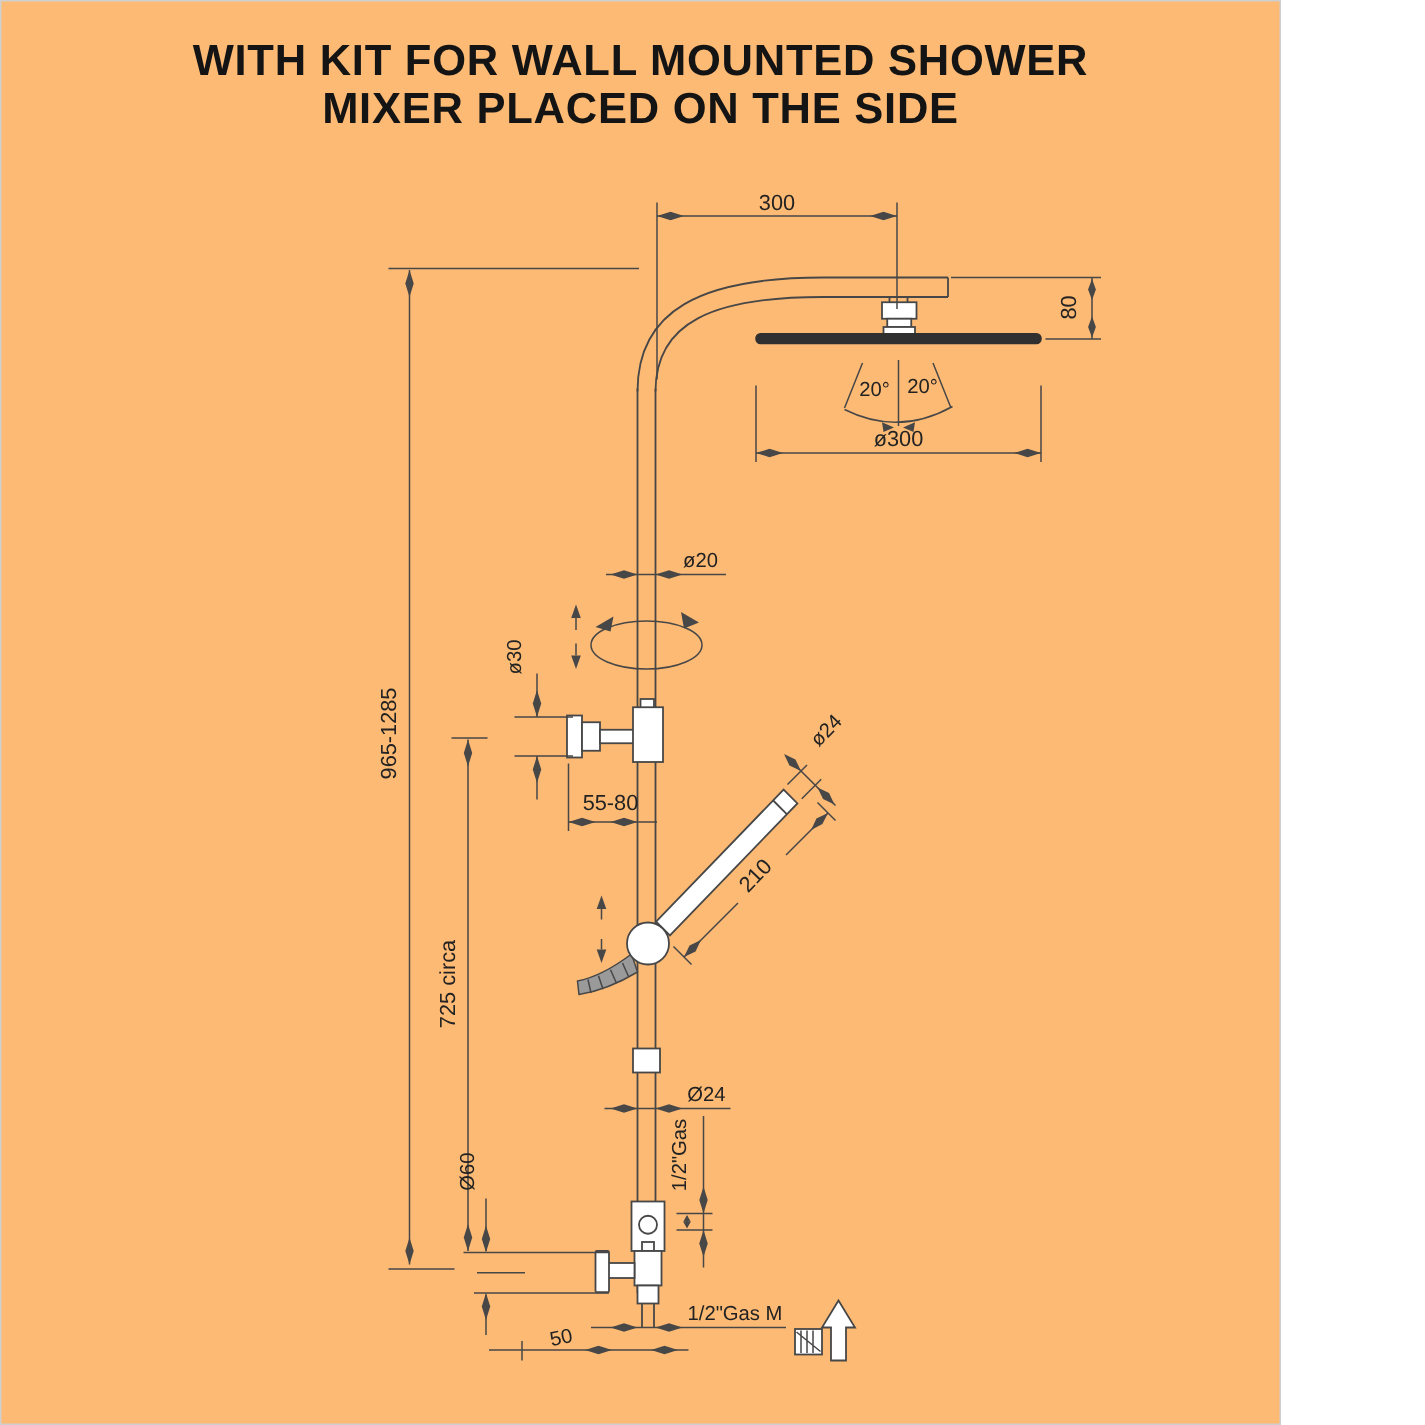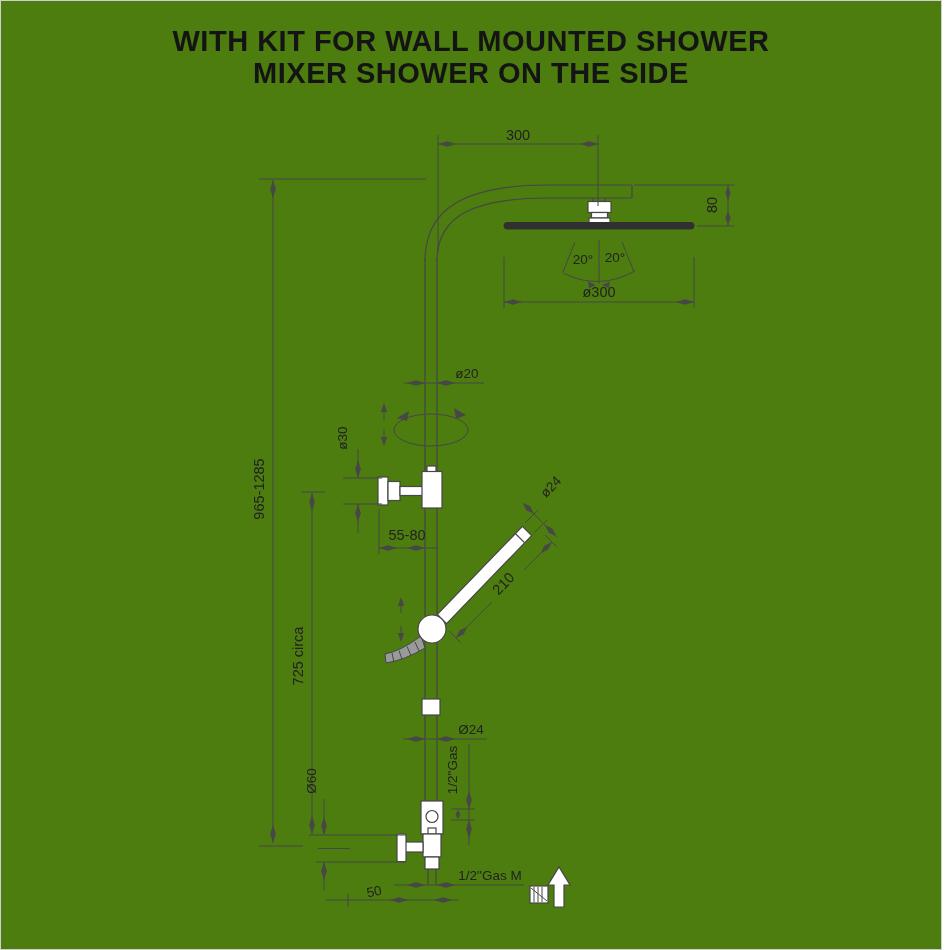--- a/index.html
+++ b/index.html
@@ -1,18 +1,18 @@
 <!DOCTYPE html>
 <html style="--line: #474747; --text: #222222; --head: #303030; --title: #141414; --border: #cfcfcf;"><head>
 <meta charset="utf-8">
 <style>
   html,body{margin:0;padding:0;background:#fff;}
   .page{
-    position:relative;width:942px;height:950px;box-sizing:border-box;
-    background:#4d7c0f;border:1px solid var(--border,#cfcfcf);
+    position:relative;width:854px;height:950px;box-sizing:border-box;
+    background:#fdba74;border:1px solid var(--border,#cfcfcf);
     font-family:"Liberation Sans",sans-serif;overflow:hidden;
   }
   .title{
     position:absolute;top:24px;left:0;width:100%;text-align:center;
     font-weight:bold;font-size:29px;line-height:32px;color:var(--title,#141414);
     letter-spacing:.5px;
   }
   svg.draw{position:absolute;left:0;top:0;}
   .s{stroke:var(--line,#474747);fill:none;stroke-width:1.2;}
   .sf{stroke:var(--line,#474747);fill:#ffffff;stroke-width:1.2;}
@@ -23,21 +23,21 @@
   text.t{font-family:"Liberation Sans",sans-serif;font-size:14.5px;fill:var(--text,#222);}
   text.ts{font-family:"Liberation Sans",sans-serif;font-size:13.5px;fill:var(--text,#222);}
 </style>
 </head>
 <body>
 
 <div class="page">
 
   <div class="title">
     <div>WITH KIT FOR WALL MOUNTED SHOWER</div>
-    <div>MIXER SHOWER ON THE SIDE</div>
+    <div>MIXER PLACED ON THE SIDE</div>
   </div>
 
   <svg class="draw" width="950" height="950" viewBox="0 0 950 950">
 
     <g>
       <path class="s" d="M424,258 V861 M436,258 V861"></path>
     </g>
 
     <g>
       <path class="s" d="M424,260 C424,206 466,184 548,184 L631,184"></path>

